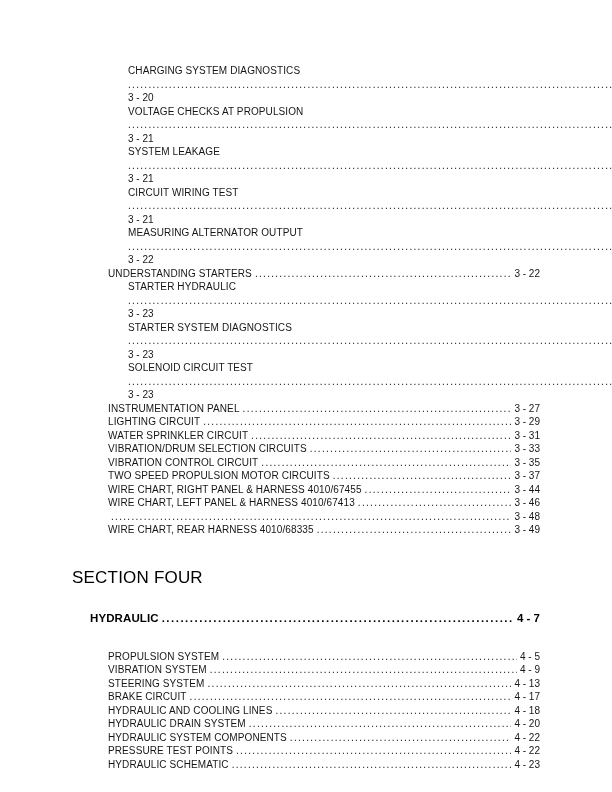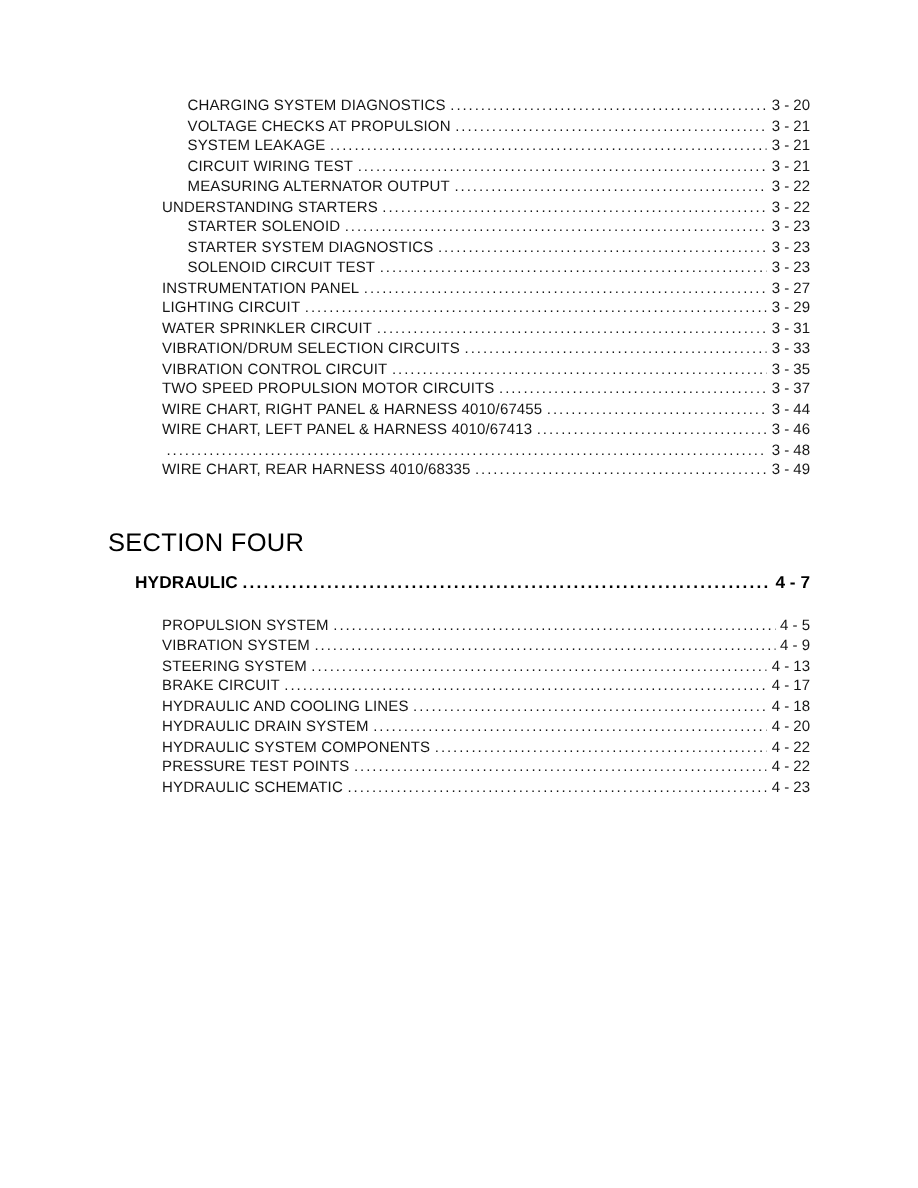--- a/index.html
+++ b/index.html
@@ -22,21 +22,21 @@
     }
     .toc-list { display: block; }
     .toc-entry {
       display: flex;
       align-items: baseline;
       font-size: 10px;
       line-height: 13.5px;
       color: #161616;
     }
     .toc-entry.level-1 { padding-left: 36px; }
-    .toc-entry.level-2 { padding-left: 53px; }
+    .toc-entry.level-2 { padding-left: 53px; flex-direction: column; }
     .toc-label {
       white-space: nowrap;
       letter-spacing: 0.1px;
     }
     .toc-dots {
       flex: 1 1 auto;
       overflow: hidden;
       white-space: nowrap;
       margin: 0 3px;
       min-width: 8px;
@@ -49,28 +49,28 @@
     .section-heading {
       margin: 31px 0 0 0;
       font-size: 17px;
       font-weight: normal;
       color: #000000;
       letter-spacing: 0.2px;
     }
     .chapter-row {
       display: flex;
       align-items: flex-end;
-      margin-top: 11px;
+      margin-top: 24px;
       padding-left: 18px;
       font-size: 11.5px;
       font-weight: bold;
       color: #000000;
     }
     .chapter-row .toc-dots::before { letter-spacing: 1.5px; }
-    #toc-bottom { margin-top: 16px; }
+    #toc-bottom { margin-top: 26px; }
   </style>
 </head>
 <body>
 
 <div class="page">
 
   <div class="toc-list" id="toc-top">
       <div class="toc-entry level-2">
         <span class="toc-label">CHARGING SYSTEM DIAGNOSTICS</span>
         <span class="toc-dots"></span>
@@ -95,21 +95,21 @@
         <span class="toc-label">MEASURING ALTERNATOR OUTPUT</span>
         <span class="toc-dots"></span>
         <span class="toc-page">3 - 22</span>
       </div>
       <div class="toc-entry level-1">
         <span class="toc-label">UNDERSTANDING STARTERS</span>
         <span class="toc-dots"></span>
         <span class="toc-page">3 - 22</span>
       </div>
       <div class="toc-entry level-2">
-        <span class="toc-label">STARTER SOLENOID</span>
+        <span class="toc-label">STARTER HYDRAULIC</span>
         <span class="toc-dots"></span>
         <span class="toc-page">3 - 23</span>
       </div>
       <div class="toc-entry level-2">
         <span class="toc-label">STARTER SYSTEM DIAGNOSTICS</span>
         <span class="toc-dots"></span>
         <span class="toc-page">3 - 23</span>
       </div>
       <div class="toc-entry level-2">
         <span class="toc-label">SOLENOID CIRCUIT TEST</span>

